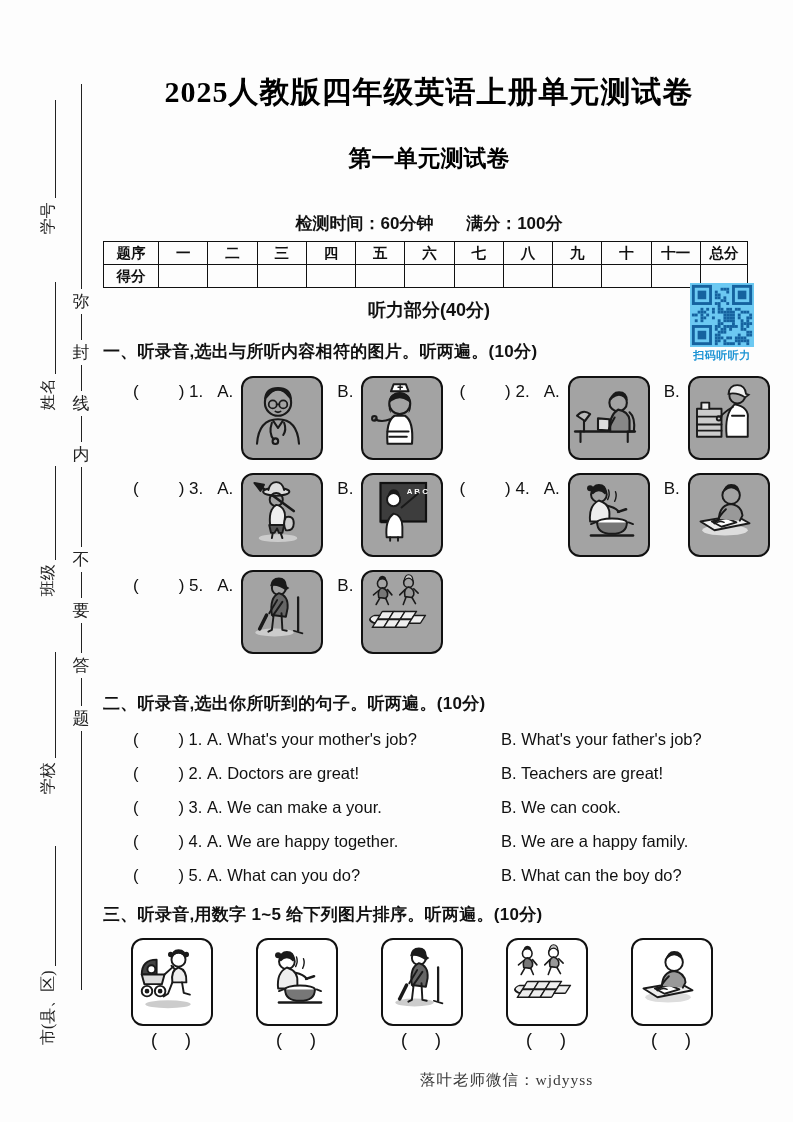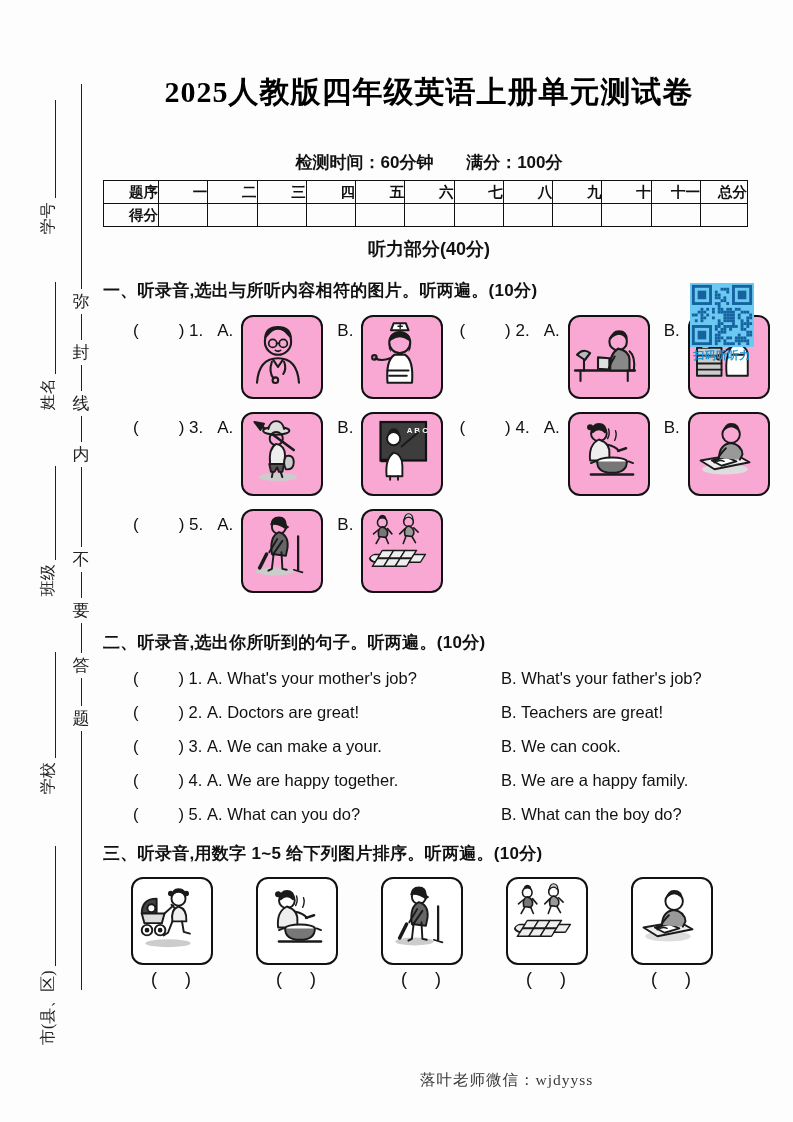--- a/index.html
+++ b/index.html
@@ -31,40 +31,40 @@
   }
   .subtitle{
     margin:30px 0 0 0;text-align:center;font-family:"Liberation Serif",serif;
     font-weight:bold;font-size:23px;color:#000;
   }
   .exam-info{margin:38px 0 6px 0;text-align:center;font-weight:bold;font-size:17px;}
   .exam-info span{margin:0 14px;}
   
   table.score{border-collapse:collapse;width:645px;table-layout:fixed;}
   table.score td{
-    border:1.6px solid #111;height:22px;text-align:right;
+    border:1.6px solid #111;height:22px;text-align:center;
     font-size:14.5px;font-weight:bold;padding:0;
   }
   td.c-first{width:54px;}
   td.c-last{width:46px;}
   
   .part-title{margin:10px 0 0 0;text-align:center;font-weight:bold;font-size:18px;}
   .sec-heading{margin:18px 0 0 0;font-weight:bold;font-size:17px;letter-spacing:.3px;}
   
   .qr-wrap{position:absolute;left:583px;top:283px;width:72px;text-align:center;}
   .qr-box{width:64px;height:64px;margin:0 auto;}
   .qr-cap{font-size:11px;font-weight:bold;margin-top:1px;letter-spacing:.5px;}
   
   .pic-row{display:flex;align-items:flex-start;margin:13px 0 0 0;padding-left:30px;}
   .q-prefix{font-size:17px;margin-top:6px;white-space:nowrap;}
   .gap42{display:inline-block;width:40px;}
   .opt-letter{font-size:17px;margin:6px 8px 0 14px;}
   .pic-box{
     width:78px;height:80px;border:2.6px solid #111;border-radius:12px;
-    background:#f9a8d4;display:flex;align-items:center;justify-content:center;flex:0 0 auto;
+    background:#a3a3a3;display:flex;align-items:center;justify-content:center;flex:0 0 auto;
   }
   .pic-box svg{width:70px;height:72px;}
   .item-sep{width:16px;flex:0 0 auto;}
   
   .s2-row{display:flex;margin:15px 0 0 0;padding-left:30px;font-size:16.5px;}
   .s2-left{width:368px;flex:0 0 auto;white-space:nowrap;}
   .s2-right{white-space:nowrap;}
   
   .s3-row{display:flex;margin:12px 0 0 0;padding-left:28px;}
   .s3-fig{width:82px;margin-right:43px;text-align:center;}
@@ -121,20 +121,21 @@
   <span class="seal-seg" style="height:30px"></span>
   <span class="seal-ch">答</span>
   <span class="seal-seg" style="height:28px"></span>
   <span class="seal-ch">题</span>
   <span class="seal-seg" style="flex:1"></span>
 </div>
 
 <div class="content">
 
   <div class="title">2025人教版四年级英语上册单元测试卷</div>
+  <div class="subtitle">第一单元测试卷</div>
 
   <div class="exam-info">
     <span>检测时间：60分钟</span>
     <span>满分：100分</span>
   </div>
 
   <table class="score">
     <tbody>
         <tr>
       <td class="c-first">题序</td>

